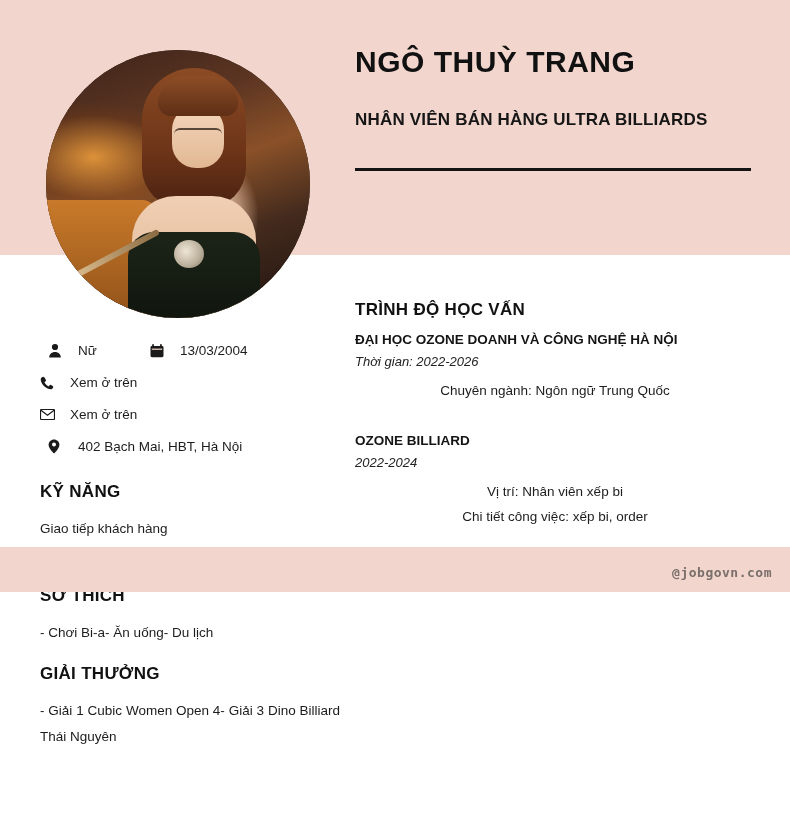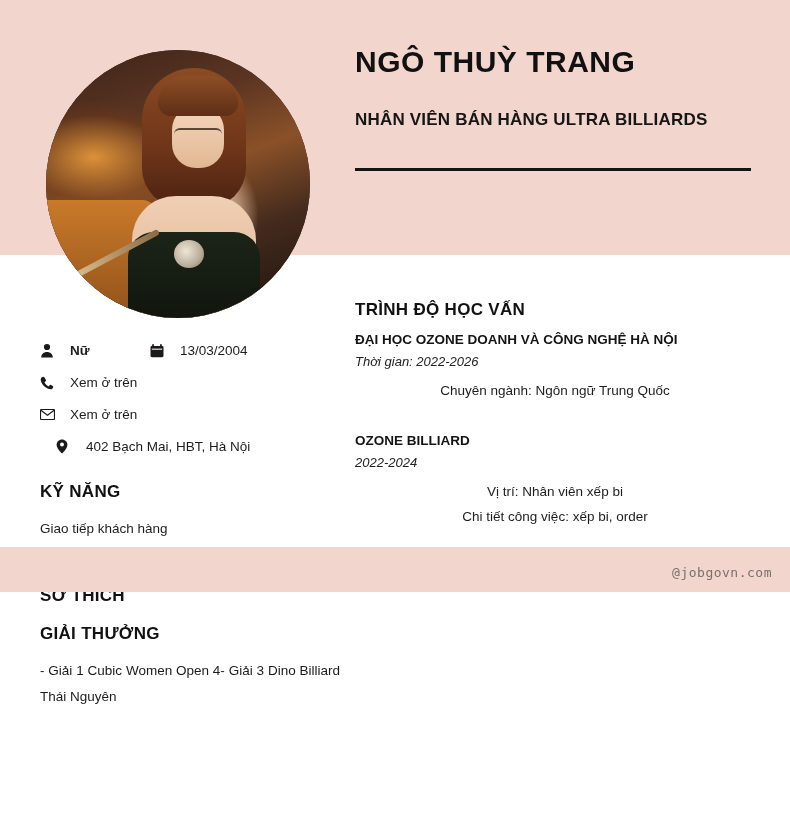--- a/index.html
+++ b/index.html
@@ -160,25 +160,25 @@
     color: #1c1c1c;
   }
   .info-row .ico {
     width: 20px;
     display: inline-flex;
     justify-content: flex-start;
     align-items: center;
     color: #1a1a1a;
     margin-right: 10px;
   }
-  .r1 { left: 0; top: 7px; font-weight: bold; }
+  .r1 { left: 8px; top: 7px; }
   .r2 { left: 110px; top: 7px; }
   .r3 { left: 0; top: 39px; }
   .r4 { left: 0; top: 71px; }
-  .r5 { left: 16px; top: 103px; }
+  .r5 { left: 8px; top: 103px; }
   .sec-title {
     font-size: 17px;
     font-weight: bold;
     color: #111111;
     margin: 0 0 14px 0;
     letter-spacing: 0.3px;
   }
   .left-section { margin-top: 18px; }
   .left-line {
     font-size: 13.5px;
@@ -224,20 +224,21 @@
   }
   .block-gap { height: 30px; }
   
   .footer {
     position: absolute;
     left: 0;
     bottom: 0;
     width: 790px;
     height: 45px;
     background: #f2d6cd;
+    font-weight: bold;
   }
   .watermark {
     position: absolute;
     right: 18px;
     bottom: 12px;
     font-family: "DejaVu Sans Mono", monospace;
     font-size: 13px;
     color: #7b6f6b;
     letter-spacing: 0.5px;
   }
@@ -328,20 +329,21 @@
     </div>
 
     <div class="left-section">
       <div class="sec-title">KỸ NĂNG</div>
       <div class="left-line">Giao tiếp khách hàng</div>
       <div class="left-line">Làm việc nhóm</div>
     </div>
 
     <div class="left-section">
       <div class="sec-title">SỞ THÍCH</div>
+      <div class="left-line">- Chơi Bi-a- Ăn uống- Du lịch</div>
     </div>
 
     <div class="left-section">
       <div class="sec-title">GIẢI THƯỞNG</div>
       <div class="just">- Giải 1 Cubic Women Open 4- Giải 3 Dino Billiard Thái Nguyên</div>
     </div>
 
   </div>
 
   <div class="right-col">

